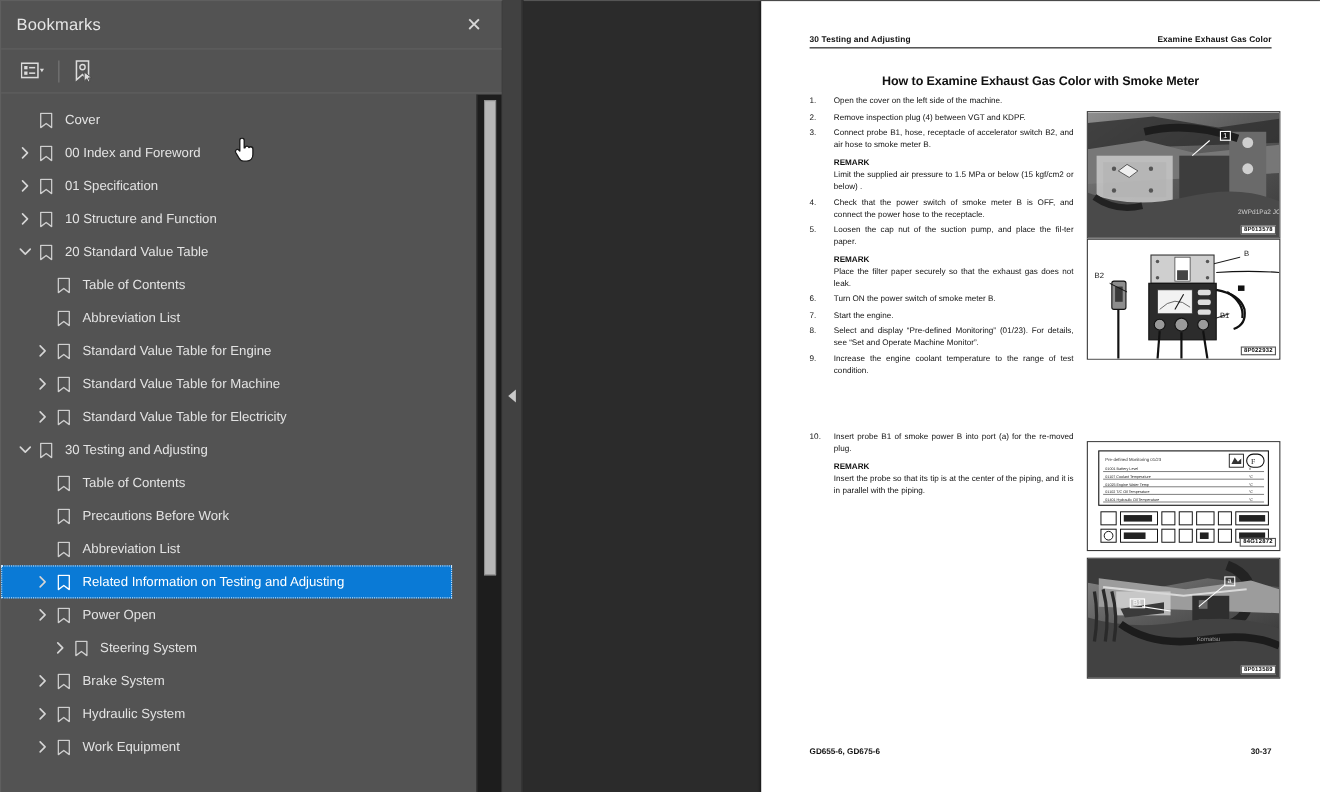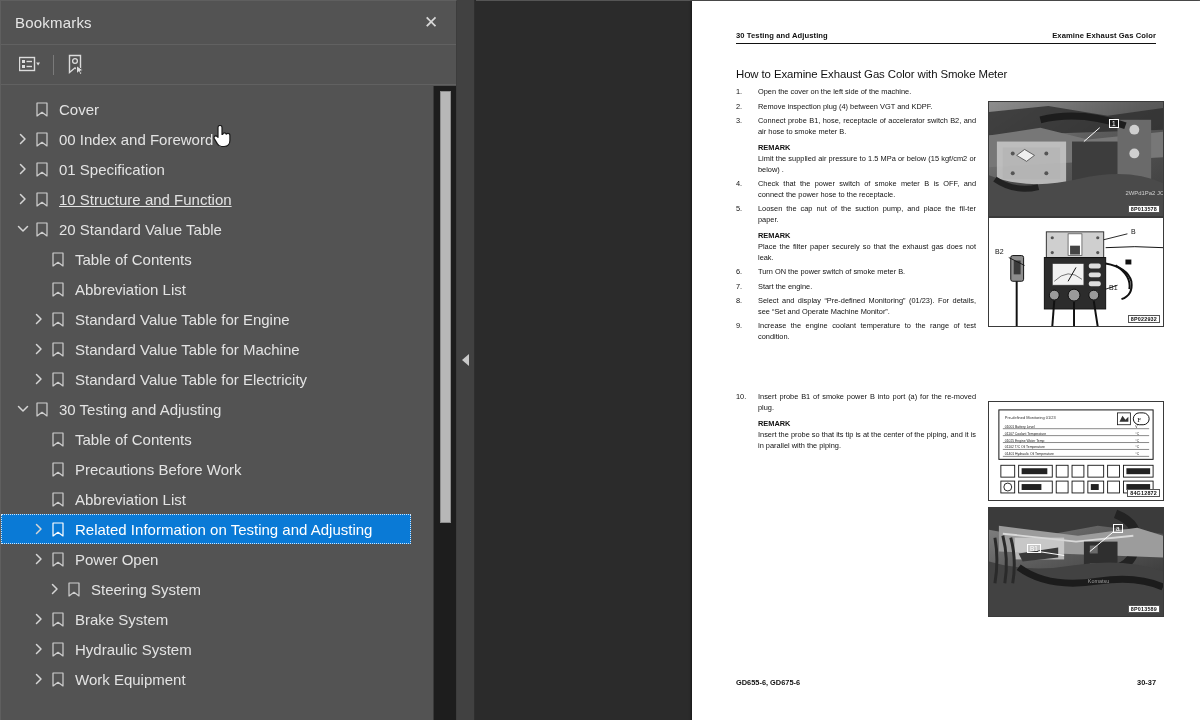--- a/index.html
+++ b/index.html
@@ -56,39 +56,39 @@
   }
   #tree {
     position: absolute; top: 0; left: 0;
     width: 432px;
     padding-top: 8px;
   }
   .node {
     position: relative;
     height: 30px;
     display: flex; align-items: center;
-    color: #e3e3e3; font-size: 15px;
+    color: #e3e3e3; font-size: 12px;
     white-space: nowrap;
     cursor: pointer;
   }
   .twisty {
     width: 20px; height: 30px;
     display: flex; align-items: center; justify-content: center;
     flex: 0 0 20px;
     cursor: pointer;
   }
   .twisty svg { display: block; }
   .bm-icon {
     width: 18px; height: 30px;
     display: flex; align-items: center; justify-content: center;
     flex: 0 0 18px;
     margin-right: 8px;
   }
   .node-label { padding-right: 8px; }
-  .node.hovered .node-label { text-decoration: underline; }
+  .node.hovered .node-label { }
   .node.selected {
     background: #0a7ad6;
     outline: 1px dotted #cfe6fb;
     outline-offset: -1px;
     color: #ffffff;
     margin-right: 22px;
   }
   .node.selected .bm-icon svg path { stroke: #ffffff; }
 
   
@@ -138,21 +138,21 @@
     color: #111;
   }
   #page-header {
     display: flex; justify-content: space-between; align-items: flex-end;
     font-size: 7.6px; font-weight: bold; letter-spacing: .1px;
     padding-bottom: 3px;
     border-bottom: 1.6px solid #111;
   }
   #doc-title {
     margin-top: 24px;
-    font-size: 11.4px; font-weight: normal; letter-spacing: -.1px;
+    font-size: 11.4px; font-weight: bold; letter-spacing: -.1px; text-align: center;
   }
   #steps { margin-top: 7px; }
   .step {
     display: flex;
     font-size: 7.4px; line-height: 1.42;
     margin-bottom: 4px;
   }
   .step-num {
     flex: 0 0 22px;
     font-weight: normal;

